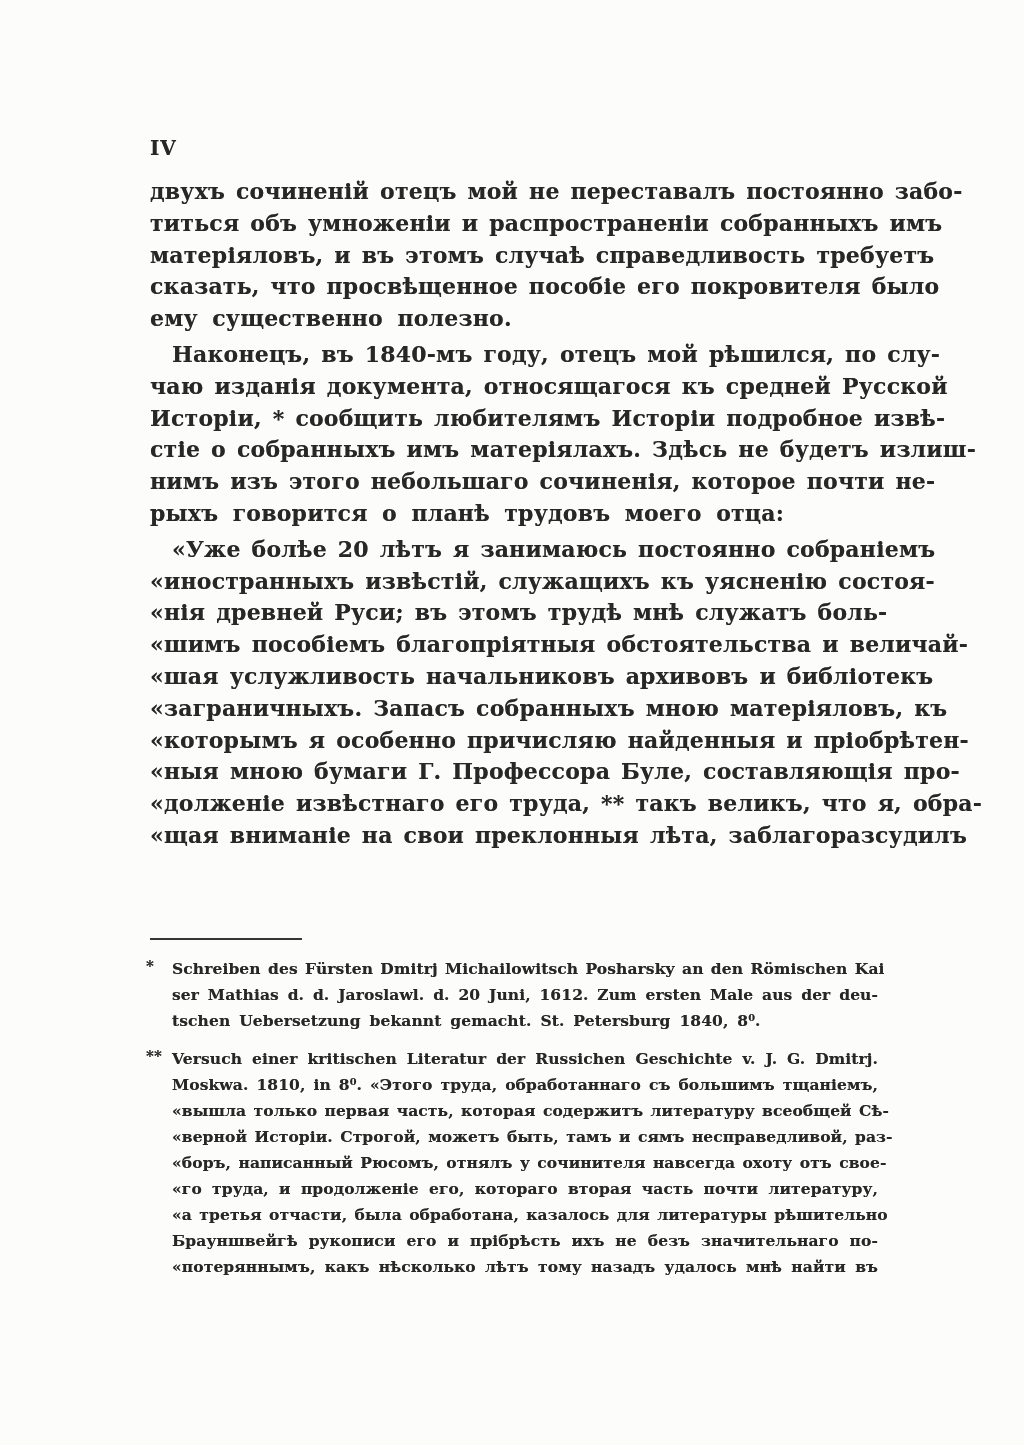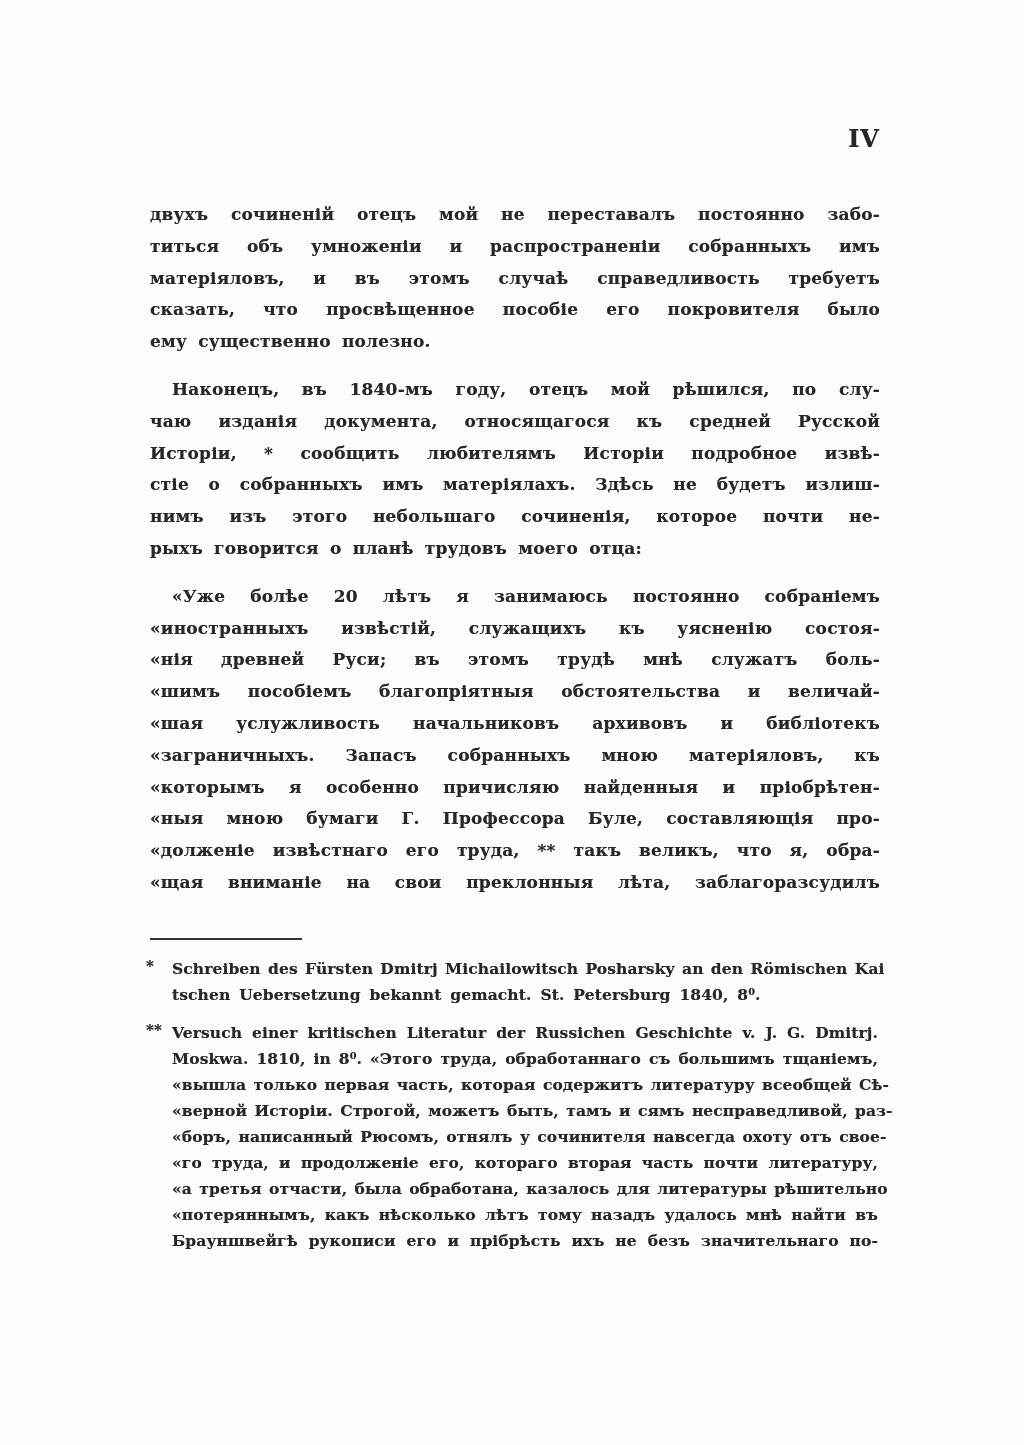--- a/index.html
+++ b/index.html
@@ -11,38 +11,38 @@
     width: 1024px;
     height: 1445px;
     background: #fcfcfa;
     color: #272727;
     font-family: "DejaVu Serif", serif;
     font-weight: 700;
     overflow: hidden;
   }
   .page-number {
     position: absolute;
-    top: 124px;
+    top: 136px;
     left: 150px;
     width: 730px;
-    text-align: right;
-    font-size: 24px;
+    text-align: left;
+    font-size: 20px;
     letter-spacing: 1px;
     text-shadow: 0 0 0.5px rgba(20,20,20,0.55);
   }
   .body-text {
     position: absolute;
     left: 150px;
-    top: 199px;
+    top: 176px;
     width: 730px;
-    font-size: 17px;
+    font-size: 22px;
     letter-spacing: 0.2px;
     text-shadow: 0 0 0.5px rgba(20,20,20,0.45);
   }
-  .para + .para { margin-top: 16px; }
+  .para + .para { margin-top: 4px; }
   .line {
     height: 31.8px;
     line-height: 31.8px;
     white-space: nowrap;
     text-align: justify;
     text-align-last: justify;
     word-spacing: 0.14em;
   }
   .line.flush { text-align-last: left; word-spacing: 0.30em; }
   .line.indent { padding-left: 22px; }
@@ -117,28 +117,29 @@
         <div class="line">«щая вниманіе на свои преклонныя лѣта, заблагоразсудилъ</div>
       </div>
     </div>
 
   <div class="footnote-rule"></div>
 
   <div class="footnotes">
       <div class="footnote">
         <span class="fmarker">*</span>
         <div class="fline">Schreiben des Fürsten Dmitrj Michailowitsch Posharsky an den Römischen Kai</div>
+        <div class="fline">ser Mathias d. d. Jaroslawl. d. 20 Juni, 1612. Zum ersten Male aus der deu-</div>
         <div class="fline flush">tschen Uebersetzung bekannt gemacht. St. Petersburg 1840, 8⁰.</div>
       </div>
       <div class="footnote">
         <span class="fmarker">**</span>
         <div class="fline">Versuch einer kritischen Literatur der Russichen Geschichte v. J. G. Dmitrj.</div>
         <div class="fline">Moskwa. 1810, in 8⁰. «Этого труда, обработаннаго съ большимъ тщаніемъ,</div>
         <div class="fline">«вышла только первая часть, которая содержитъ литературу всеобщей Сѣ-</div>
         <div class="fline">«верной Исторіи. Строгой, можетъ быть, тамъ и сямъ несправедливой, раз-</div>
         <div class="fline">«боръ, написанный Рюсомъ, отнялъ у сочинителя навсегда охоту отъ свое-</div>
         <div class="fline">«го труда, и продолженіе его, котораго вторая часть почти литературу,</div>
         <div class="fline">«а третья отчасти, была обработана, казалось для литературы рѣшительно</div>
+        <div class="fline">Брауншвейгѣ рукописи его и прібрѣсть ихъ не безъ значительнаго по-</div>
         <div class="fline">«потеряннымъ, какъ нѣсколько лѣтъ тому назадъ удалось мнѣ найти въ</div>
-        <div class="fline">Брауншвейгѣ рукописи его и прібрѣсть ихъ не безъ значительнаго по-</div>
       </div>
     </div>
 </div>
 
 </body></html>

